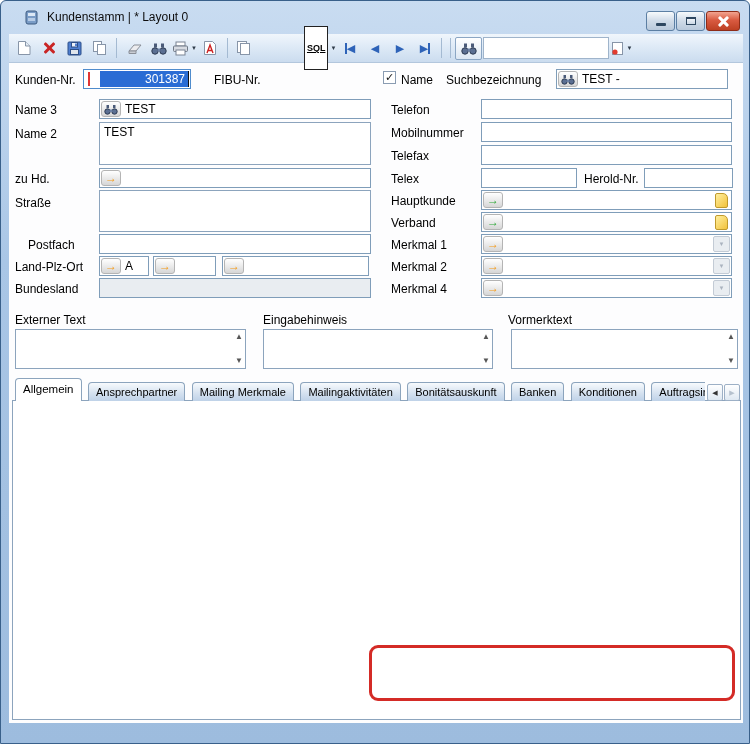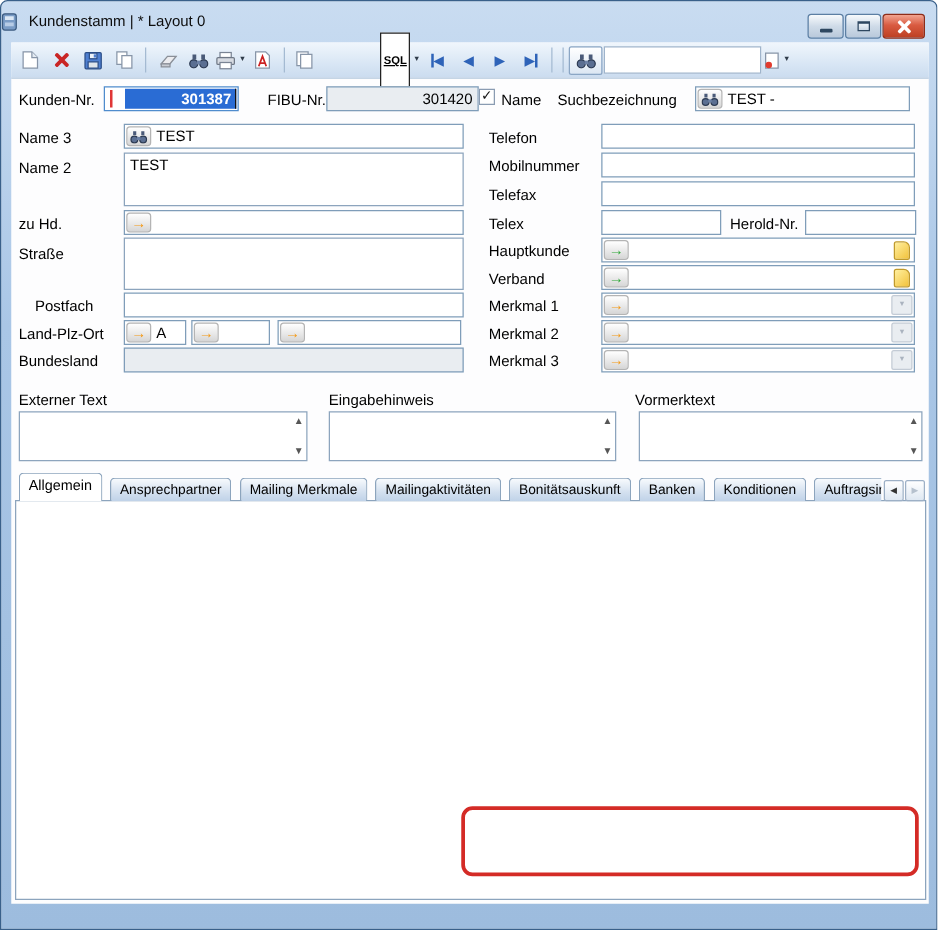--- a/index.html
+++ b/index.html
@@ -1,18 +1,18 @@
 <!DOCTYPE html>
 <html><head>
 <meta charset="utf-8">
 <style>
   html,body{margin:0;padding:0;background:#fff;font-family:"Liberation Sans","DejaVu Sans",sans-serif;}
   *{box-sizing:border-box;}
   .window{position:relative;width:750px;height:744px;background:linear-gradient(180deg,#c9dcf1,#a9c6e6 35%,#9dbcde);border:1px solid #39608a;border-radius:6px 6px 0 0;overflow:hidden;}
-  .titlebar{position:absolute;top:0;left:0;right:0;height:32px;display:flex;align-items:center;padding-left:0;}
+  .titlebar{position:absolute;top:0;left:0;right:0;height:32px;display:flex;align-items:center;padding-left:24px;}
   .title{font-size:12px;color:#0d0d0d;margin-left:7px;}
   .winbtns{position:absolute;top:10px;right:9px;display:flex;gap:1px;}
   .wbtn{width:29px;height:20px;border:1px solid #5c7fa3;border-radius:3px;background:linear-gradient(180deg,#f7fafc,#cfdbe8 50%,#b9c9db);display:flex;align-items:center;justify-content:center;position:relative;}
   .wbtn.close{width:34px;background:linear-gradient(180deg,#f2a490,#d95b41 45%,#bd4023);border-color:#8e2c18;}
   .glyph-min{width:10px;height:3px;background:#2e4760;border-radius:1px;margin-top:7px;}
   .glyph-max{width:10px;height:8px;border:1px solid #2e4760;border-top-width:2px;background:linear-gradient(#eef3f8,#ccd8e5);}
   .xg{position:relative;width:13px;height:13px;}
   .xg::before,.xg::after{content:"";position:absolute;left:5px;top:0;width:3px;height:13px;background:#fff;border-radius:1px;}
   .xg::before{transform:rotate(45deg);}.xg::after{transform:rotate(-45deg);}
   .client{position:absolute;left:8px;top:33px;width:734px;height:689px;background:#fdfdfe;}
@@ -40,21 +40,21 @@
   .ar{font-weight:bold;font-size:12px;line-height:12px;}
   .or{color:#f49a18;}
   .gr{color:#2fa838;}
   .caretb{flex:0 0 auto;margin-left:auto;width:17px;height:16px;border:1px solid #b7c1cd;border-radius:2px;background:linear-gradient(180deg,#fdfdfd,#dde3eb);color:#8b96a4;font-size:6px;display:flex;align-items:center;justify-content:center;}
   .caretb.dis{background:#e9edf1;color:#aab3bf;border-color:#c3cbd5;}
   .notesb{flex:0 0 auto;margin-left:auto;width:13px;height:15px;background:linear-gradient(135deg,#ffef9f,#f2c23b);border:1px solid #c09a2c;border-radius:2px 5px 2px 2px;margin-right:2px;}
   .cb{position:absolute;width:13px;height:13px;background:#fff;border:1px solid #8a9cb2;text-align:center;font-size:11px;line-height:11px;font-weight:bold;color:#141414;}
   .ta{position:absolute;background:#fff;border:1px solid #8ca4bd;font-size:12px;padding:2px 4px;}
   .sar{position:absolute;right:2px;font-size:8px;color:#565656;line-height:8px;}
   .redbar{width:2px;height:14px;background:#e03636;margin-left:3px;flex:0 0 auto;}
-  .sel{flex:1;margin-left:10px;background:#2a6cd4;color:#fff;text-align:right;font-size:12px;padding:1px 3px;border-right:1px solid #111;font-weight:bold;}
+  .sel{flex:1;margin-left:10px;background:#2a6cd4;color:#fff;text-align:right;font-size:12px;padding:1px 3px;border-right:1px solid #111;}
   .checkc{flex:0 0 auto;margin-left:auto;width:16px;height:16px;border-radius:50%;background:linear-gradient(180deg,#9fe0f6,#2d9fd6 60%,#1787bd);border:1px solid #93a0ad;color:#fff;font-size:10px;font-weight:bold;display:flex;align-items:center;justify-content:center;margin-right:1px;}
   .pctb{flex:0 0 auto;width:22px;height:16px;border:1px solid #b4b4b4;border-radius:3px;background:linear-gradient(180deg,#fff,#ddd);display:flex;align-items:center;justify-content:center;font-size:11px;font-weight:bold;}
   .tabstrip{position:absolute;left:6px;top:344px;width:690px;height:23px;overflow:hidden;white-space:nowrap;z-index:2;}
   .tab{display:inline-block;height:19px;line-height:19px;padding:0 7px;margin-right:2px;border:1px solid #8ca4bd;border-bottom:none;border-radius:4px 4px 0 0;background:linear-gradient(180deg,#f7fafd,#d3e0ef 60%,#bfd2e8);font-size:11px;vertical-align:bottom;}
   .tab.active{background:#fff;height:23px;line-height:21px;font-size:11.5px;}
   .tabscroll{position:absolute;width:16px;height:17px;top:350px;border:1px solid #9db0c6;border-radius:2px;background:linear-gradient(#ffffff,#dfe8f2);font-size:7px;text-align:center;line-height:15px;color:#333;z-index:3;}
   .tabscroll.dis{color:#b6c1ce;}
   .panel{position:absolute;left:3px;top:366px;width:729px;height:320px;border:1px solid #8ca4bd;background:#fff;z-index:1;}
   .hl{position:absolute;border:3px solid #d42b26;border-radius:9px;z-index:5;}
   .s11{font-size:11px;}
@@ -187,23 +187,20 @@
           <span class="tcaret">▼</span>
         </div>
     </div>
 
     <span class="lbl" style="left:6px;top:39px">Kunden-Nr.</span>
     <div class="fld focus" style="left:74px;top:35px;width:108px">
       <span class="redbar"></span>
       <span class="sel">301387</span>
     </div>
     <span class="lbl" style="left:205px;top:39px">FIBU-Nr.</span>
-    <div class="fld dis" style="left:252px;top:35px;width:122px">
-        <span class="val r">301420</span>
-      </div>
     <span class="cb" style="left:374px;top:37px"><span>✓</span></span>
     <span class="lbl" style="left:392px;top:39px">Name</span>
     <span class="lbl" style="left:437px;top:39px">Suchbezeichnung</span>
     <div class="fld" style="left:547px;top:35px;width:172px">
       <span class="ibtn">
           <svg width="14" height="11">
             <path d="M2.5 1 h2.5 v3 h-2.5 z M9 1 h2.5 v3 h-2.5 z" fill="#4a5a78"></path>
             <circle cx="3.5" cy="7.5" r="2.7" fill="#5b6f92" stroke="#2c3a52"></circle>
             <circle cx="10.5" cy="7.5" r="2.7" fill="#5b6f92" stroke="#2c3a52"></circle>
             <rect x="5.5" y="5.5" width="3" height="2.5" fill="#6d82a6"></rect>
@@ -292,21 +289,21 @@
     </div>
     <span class="lbl" style="left:382px;top:226px">Merkmal 2</span>
     <div class="fld" style="left:472px;top:222px;width:251px">
       <span class="ibtn">
           <span class="ar or">→</span>
         </span>
       <span class="caretb dis">
           <span>▼</span>
         </span>
     </div>
-    <span class="lbl" style="left:382px;top:248px">Merkmal 3</span>
+    <span class="lbl" style="left:382px;top:248px">Merkmal 4</span>
     <div class="fld" style="left:472px;top:244px;width:251px">
       <span class="ibtn">
           <span class="ar or">→</span>
         </span>
       <span class="caretb dis">
           <span>▼</span>
         </span>
     </div>
 
     <span class="lbl" style="left:6px;top:279px">Externer Text</span>

